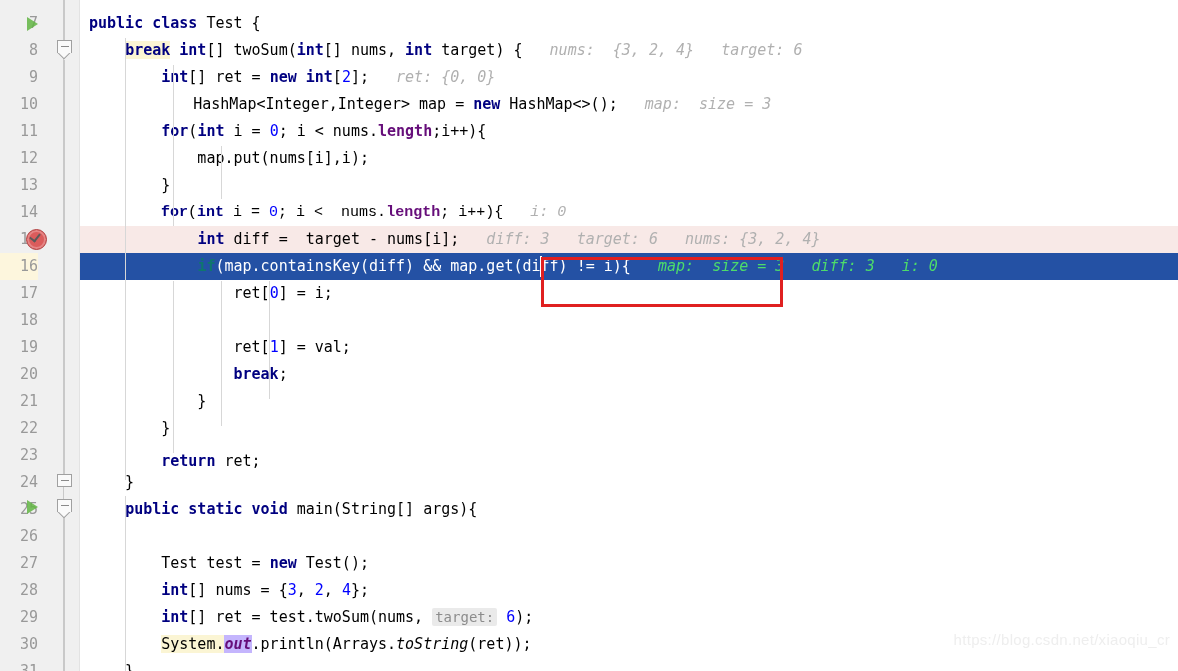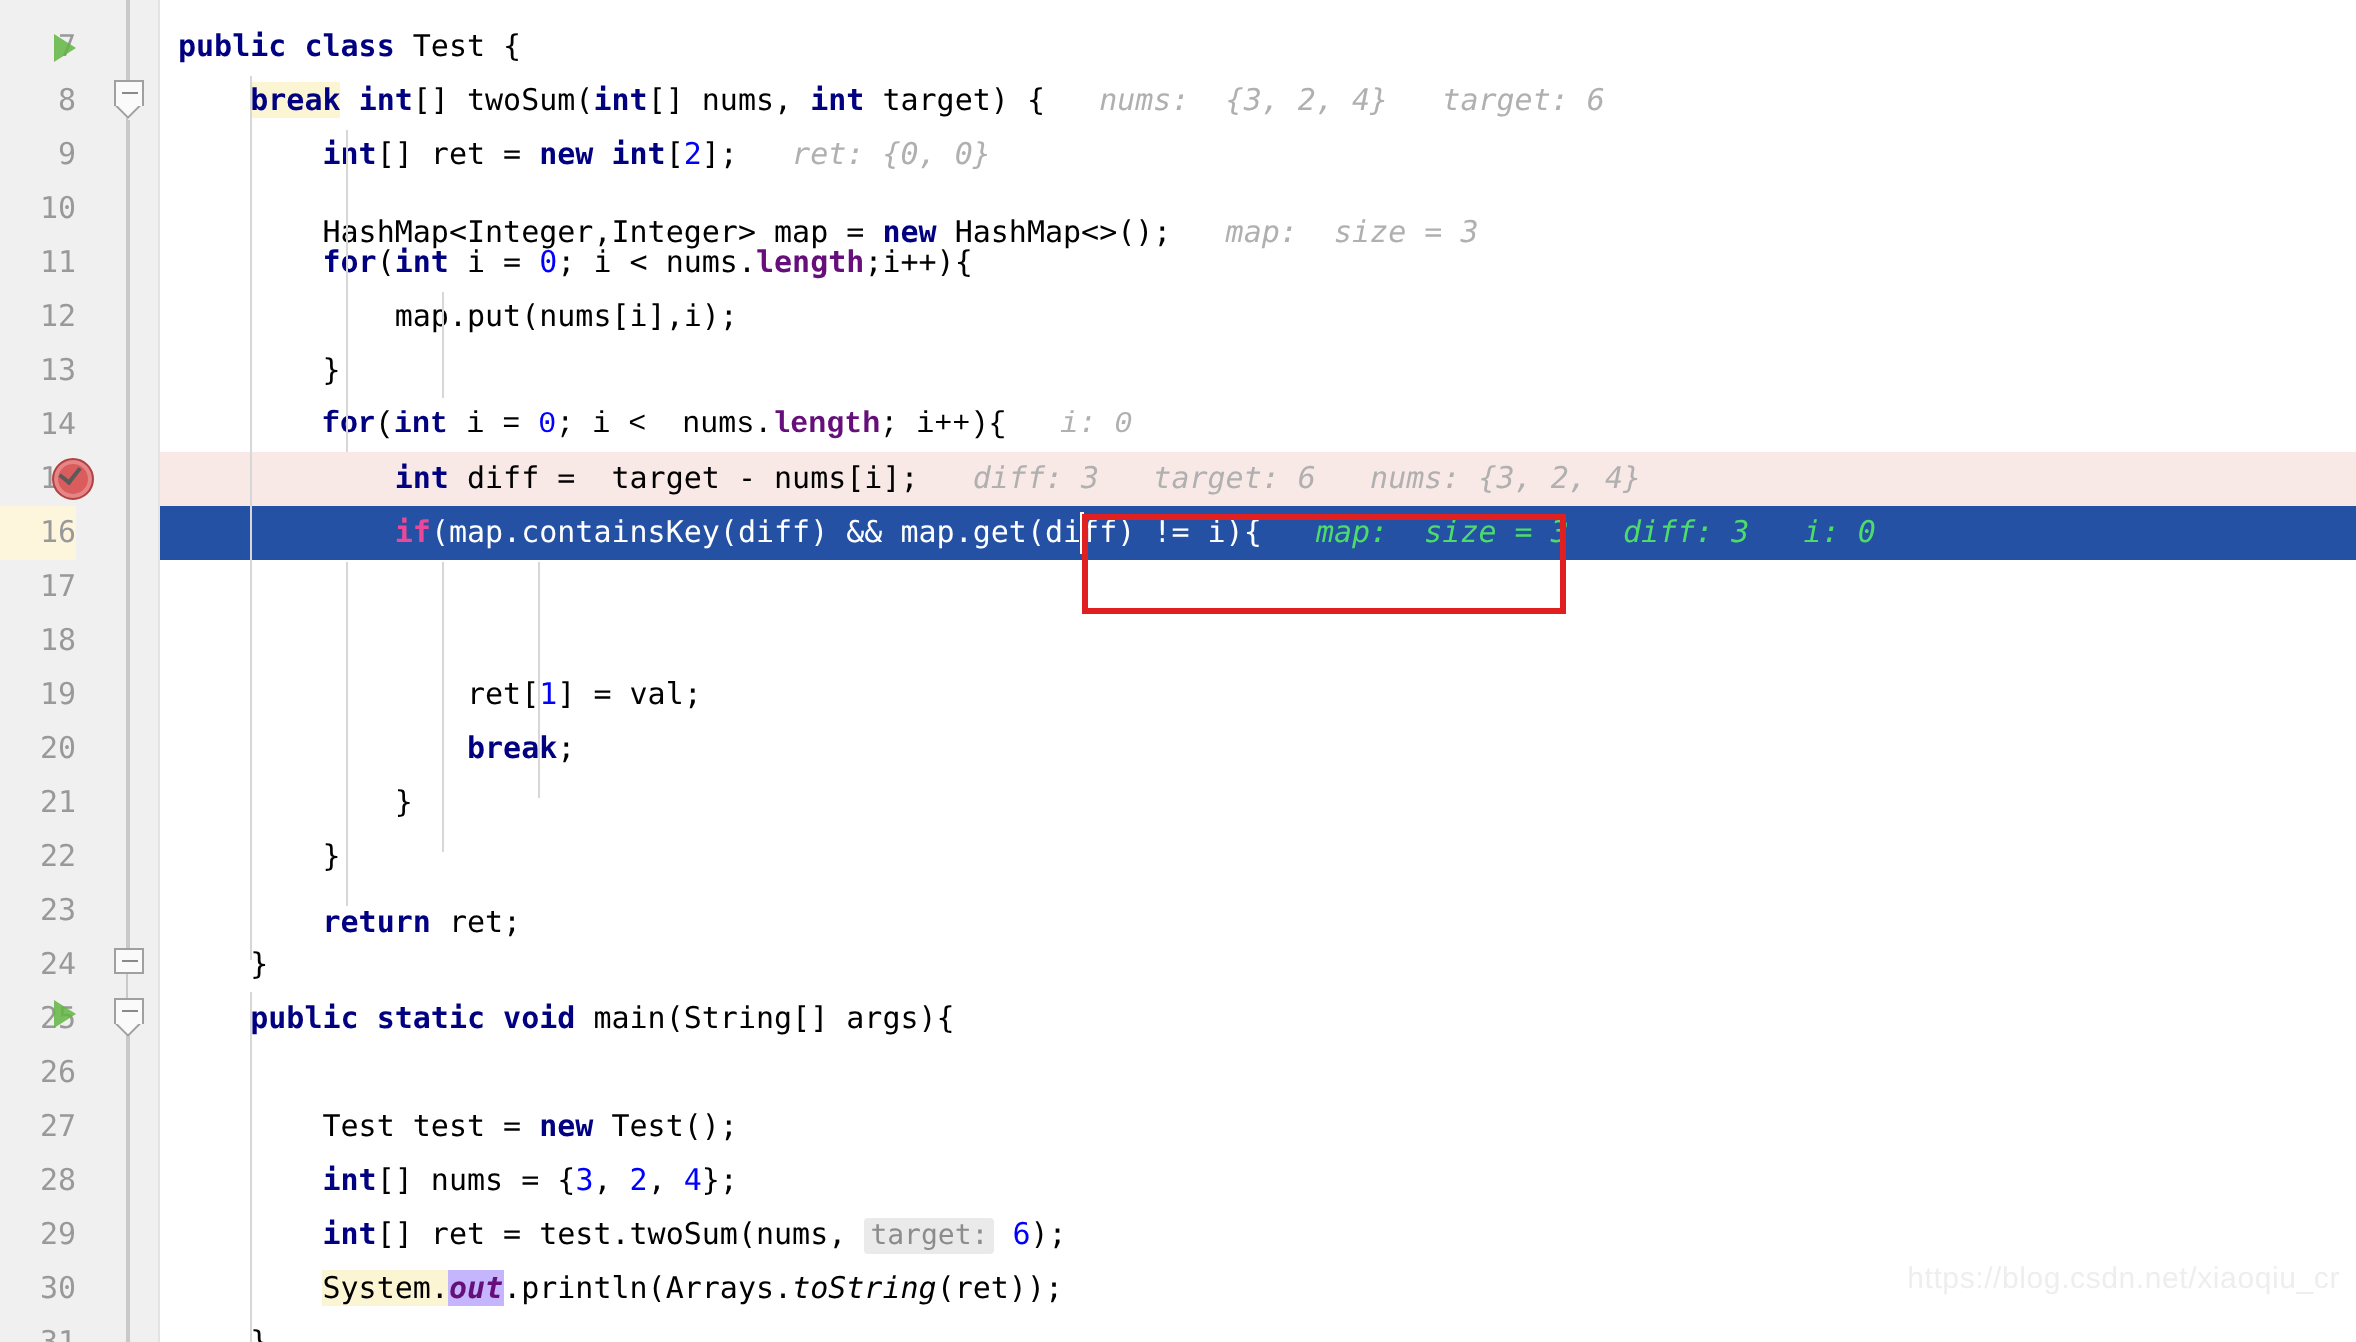--- a/index.html
+++ b/index.html
@@ -204,21 +204,21 @@
     font-style: italic;
     font-weight: normal;
   }
   
   .hint-g {
     color: #4ddc6a;
     font-style: italic;
     font-weight: normal;
   }
   .onblue { color: #ffffff; }
-  .onblue .kw { color: #ec4899; font-weight: bold; }
+  .onblue .kw { color: #0f766e; font-weight: bold; }
 
   
   .param {
     background: #eaeaea;
     color: #8c8c8c;
     font-size: 14px;
     padding: 1px 3px;
     border-radius: 2px;
   }
 
@@ -333,34 +333,35 @@
   <div class="indent" style="left:269px;top:281px;height:118px;"></div>
 
   <div class="code">
 
     <div class="line" style="top:10px;"><span class="txt"><span class="kw">public class</span> <span class="plain">Test {</span></span></div>
 
     <div class="line" style="top:37px;"><span class="txt"><span class="plain">    </span><span class="hlkw">break</span> <span class="kw">int</span><span class="plain">[] twoSum(</span><span class="kw">int</span><span class="plain">[] nums, </span><span class="kw">int</span><span class="plain"> target) {</span><span class="hint">   nums:  {3, 2, 4}   target: 6</span></span></div>
 
     <div class="line" style="top:64px;"><span class="txt"><span class="plain">        </span><span class="kw">int</span><span class="plain">[] ret = </span><span class="kw">new</span> <span class="kw">int</span><span class="plain">[</span><span class="num">2</span><span class="plain">];</span><span class="hint">   ret: {0, 0}</span></span></div>
 
-    <div class="line" style="top:103px;"><span class="txt"><span class="plain">        HashMap&lt;Integer,Integer&gt; map = </span><span class="kw">new</span><span class="plain"> HashMap&lt;&gt;();</span><span class="hint">   map:  size = 3</span></span></div>
+    <div class="line" style="top:91px;margin-left:32px;"><span class="txt"><span class="plain">        HashMap&lt;Integer,Integer&gt; map = </span><span class="kw">new</span><span class="plain"> HashMap&lt;&gt;();</span><span class="hint">   map:  size = 3</span></span></div>
 
     <div class="line" style="top:118px;"><span class="txt"><span class="plain">        </span><span class="kw">for</span><span class="plain">(</span><span class="kw">int</span><span class="plain"> i = </span><span class="num">0</span><span class="plain">; i &lt; nums.</span><span class="fld">length</span><span class="plain">;i++){</span></span></div>
 
     <div class="line" style="top:145px;"><span class="txt"><span class="plain">            map.put(nums[i],i);</span></span></div>
 
     <div class="line" style="top:172px;"><span class="txt"><span class="plain">        }</span></span></div>
 
     <div class="line" style="top:199px;font-family:Liberation Mono, monospace;"><span class="txt"><span class="plain">        </span><span class="kw">for</span><span class="plain">(</span><span class="kw">int</span><span class="plain"> i = </span><span class="num">0</span><span class="plain">; i &lt;  nums.</span><span class="fld">length</span><span class="plain">; i++){</span><span class="hint">   i: 0</span></span></div>
 
     <div class="line" style="top:226px;"><span class="txt"><span class="plain">            </span><span class="kw">int</span><span class="plain"> diff =  target - nums[i];</span><span class="hint">   diff: 3   target: 6   nums: {3, 2, 4}</span></span></div>
 
     <div class="line onblue" style="top:253px;"><span class="txt"><span class="onblue">            </span><span class="kw">if</span><span class="onblue">(map.containsKey(diff) &amp;&amp; map.get(diff) != i){</span><span class="hint-g">   map:  size = 3   diff: 3   i: 0</span></span></div>
 
+    <div class="line" style="top:280px;"><span class="txt"><span class="plain">                ret[</span><span class="num">0</span><span class="plain">] = i;</span></span></div>
 
 
     <div class="line" style="top:334px;"><span class="txt"><span class="plain">                ret[</span><span class="num">1</span><span class="plain">] = val;</span></span></div>
 
     <div class="line" style="top:361px;"><span class="txt"><span class="plain">                </span><span class="kw">break</span><span class="plain">;</span></span></div>
 
     <div class="line" style="top:388px;"><span class="txt"><span class="plain">            }</span></span></div>
 
     <div class="line" style="top:415px;"><span class="txt"><span class="plain">        }</span></span></div>
 

